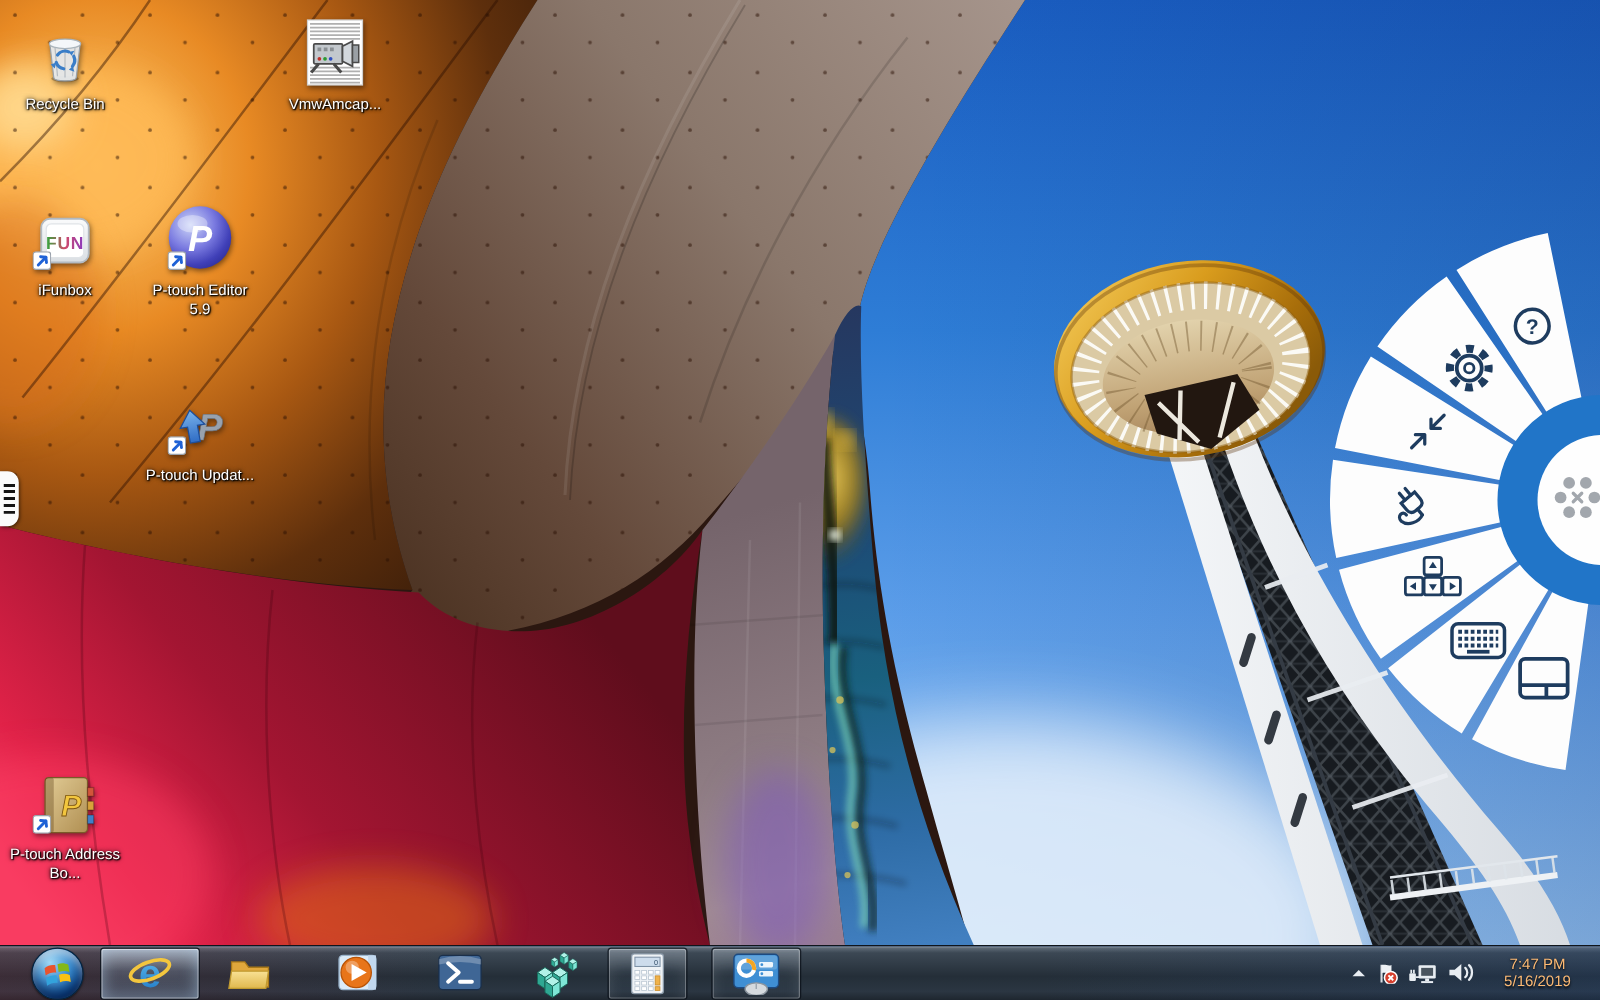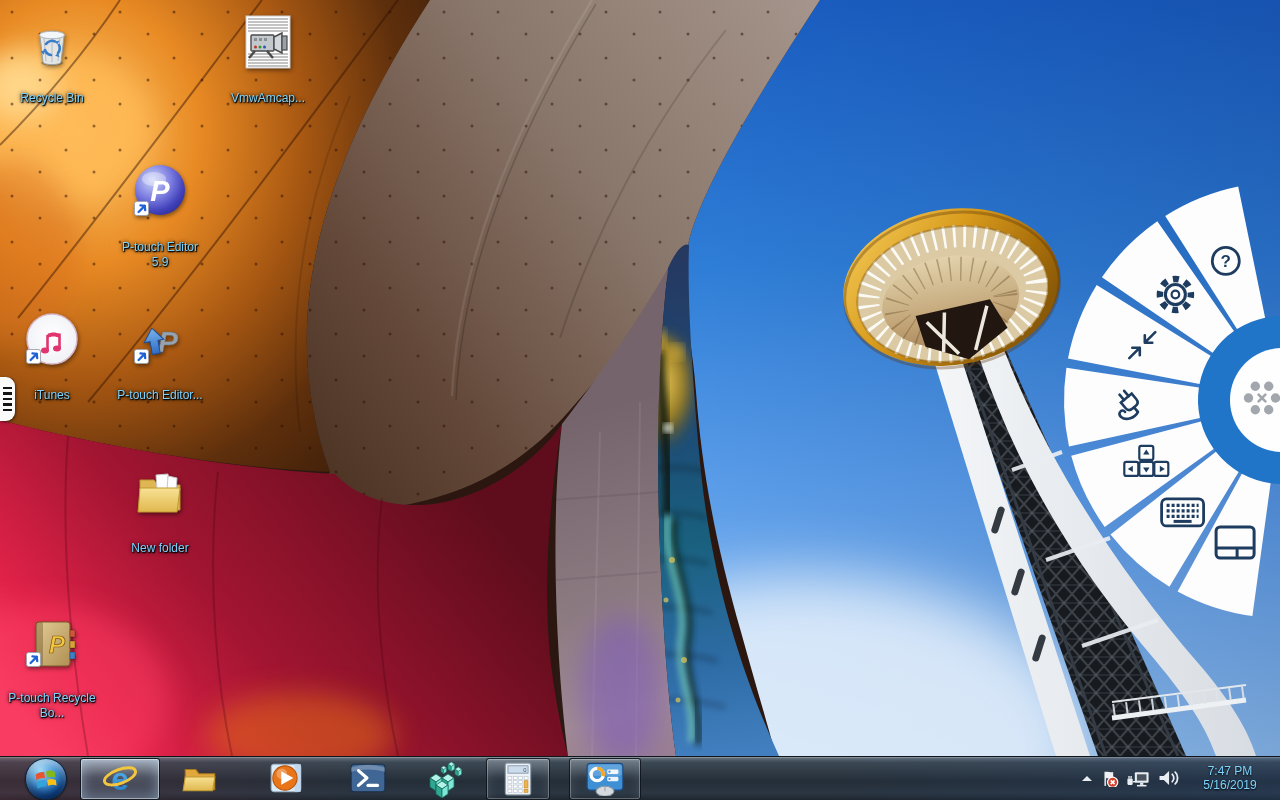--- a/index.html
+++ b/index.html
@@ -2,21 +2,21 @@
 <html><head>
 <meta charset="utf-8">
 <style>
   html,body{margin:0;padding:0;background:#000;}
   .screen{position:relative;width:1280px;height:800px;overflow:hidden;
           font-family:"Liberation Sans",sans-serif;background:#1a5ec2;}
   .screen svg{display:block;}
   
   .dicon{position:absolute;width:96px;display:flex;flex-direction:column;align-items:center;cursor:default;}
   .ig{width:64px;height:64px;filter:drop-shadow(1px 2px 2px rgba(0,0,0,.45));}
-  .ilabel{margin-top:17px;font-size:12px;line-height:1.22;color:#7dd3fc;text-align:center;max-width:94px;
+  .ilabel{margin-top:2px;font-size:12px;line-height:1.22;color:#ffffff;text-align:center;max-width:94px;
           text-shadow:0 1px 2px #000,0 0 4px rgba(0,0,0,.95),1px 1px 1px #000;}
   
   .edge-tab{position:absolute;left:0;top:377px;width:15px;height:44px;background:#fbfbfb;
             border-radius:0 9px 9px 0;box-shadow:1px 1px 3px rgba(0,0,0,.5);
             display:flex;align-items:center;justify-content:center;}
   .edge-tab .grip{width:9px;height:24px;
             background:repeating-linear-gradient(180deg,#151515 0 2.4px,transparent 2.4px 5.4px);}
   
   .radial{position:absolute;right:0;top:168px;width:232px;height:470px;}
   
@@ -31,21 +31,21 @@
     box-shadow:inset 0 -6px 10px rgba(0,0,30,.5),inset 0 4px 6px rgba(255,255,255,.55),0 1px 2px rgba(0,0,0,.6);}
   .tbtn{position:absolute;top:758px;height:40px;display:flex;align-items:center;justify-content:center;border-radius:3px;}
   .tbtn.running{border:1px solid rgba(12,18,26,.85);
     box-shadow:inset 0 0 0 1px rgba(255,255,255,.28),inset 0 10px 14px rgba(255,255,255,.12);
     background:linear-gradient(rgba(200,215,230,.25),rgba(110,130,150,.12) 45%,rgba(50,65,80,.18));}
   .tbtn.active{border:1px solid rgba(10,16,24,.9);
     box-shadow:inset 0 0 0 1px rgba(255,255,255,.45),inset 0 0 14px rgba(190,225,255,.55);
     background:linear-gradient(rgba(225,238,250,.55),rgba(140,165,190,.30) 45%,rgba(80,100,125,.35));}
   .tray{position:absolute;right:0;top:756px;height:44px;display:flex;align-items:center;gap:6px;padding-right:6px;}
   .trayicon{display:flex;align-items:center;justify-content:center;}
-  .clock{width:88px;text-align:center;color:#7dd3fc;font-size:12px;line-height:1.2;
+  .clock{width:88px;text-align:center;color:#fdba74;font-size:12px;line-height:1.2;
          text-shadow:0 1px 2px #000;}
 </style>
 </head>
 <body>
 
 <div class="screen">
 
 <svg width="1280" height="756" viewBox="0 0 1280 756" style="position:absolute;left:0;top:0">
   <defs>
     <linearGradient id="skyG" x1="0" y1="0" x2="0" y2="1">
@@ -377,79 +377,63 @@
     <circle cx="19.5" cy="37" r="1.5" fill="#c03028"></circle>
         <circle cx="24" cy="37" r="1.5" fill="#2a9a30"></circle>
         <circle cx="28.5" cy="37" r="1.5" fill="#3050c0"></circle>
     <polygon points="38,27 46,23 46,43 38,39" fill="#d3d8dd" stroke="#4a4a4a" stroke-width="1.4"></polygon>
     <rect x="46" y="26" width="5" height="14" fill="#9aa0a5" stroke="#4a4a4a" stroke-width="1.2"></rect>
     <path d="M19,41 L13,48 M31,41 L37,48" stroke="#4a4a4a" stroke-width="2.4"></path>
   </svg>
   <div class="ilabel">VmwAmcap...</div>
 </div>
 
+<div class="dicon" style="left:4px;top:159px">
+  <svg class="ig" viewBox="0 0 64 64">
+    <rect x="13" y="16" width="38" height="35" rx="7" fill="url(#ifbG)" stroke="#b2bac2" stroke-width="1.5"></rect>
+    <rect x="17" y="20" width="30" height="27" rx="4" fill="#fff" stroke="#e0e4e8"></rect>
+    <text x="32" y="40" text-anchor="middle" font-size="14" font-weight="bold" fill="url(#funG)" letter-spacing=".5">FUN</text>
+    <use href="#lnk" x="6" y="42" width="15" height="15"></use>
+  </svg>
+  <div class="ilabel">iFunbox</div>
+</div>
 
 <div class="dicon" style="left:112px;top:159px">
   <svg class="ig" viewBox="0 0 64 64">
     <circle cx="32" cy="31" r="25" fill="url(#peG)"></circle>
     <ellipse cx="26" cy="20" rx="12" ry="7" fill="rgba(255,255,255,.35)"></ellipse>
     <text x="32" y="42" text-anchor="middle" font-size="29" font-weight="bold" font-style="italic" fill="#fff">P</text>
     <use href="#lnk" x="6" y="42" width="15" height="15"></use>
   </svg>
   <div class="ilabel">P-touch Editor 5.9</div>
 </div>
 
-<div class="dicon" style="left:4px;top:307px">
-  <svg class="ig" viewBox="0 0 64 64">
-    <circle cx="32" cy="32" r="25" fill="url(#itG)" stroke="#d8b8c8" stroke-width="1.5"></circle>
-    <g fill="#e0356e">
-      <path d="M27.5,27 C31,25 36,25 39.5,27 L39.5,31 C36,29 31,29 27.5,31 Z"></path>
-      <rect x="26.2" y="28" width="2.6" height="15"></rect>
-      <rect x="38.2" y="26.5" width="2.6" height="14.5"></rect>
-      <ellipse cx="25" cy="43.5" rx="4" ry="3"></ellipse>
-      <ellipse cx="37" cy="41.5" rx="4" ry="3"></ellipse>
-    </g>
-    <use href="#lnk" x="6" y="42" width="15" height="15"></use>
-  </svg>
-  <div class="ilabel">iTunes</div>
-</div>
 
 <div class="dicon" style="left:112px;top:307px">
   <svg class="ig" viewBox="0 0 64 64">
     <text x="40" y="45" text-anchor="middle" font-size="30" font-weight="bold" font-style="italic" fill="#98a2ae" stroke="#6a7480" stroke-width=".5">P</text>
     <path d="M16,34 L26,21 L36,34 L30,34 L30,47 L22,47 L22,34 Z" fill="url(#updG)" stroke="#1d4e9a" transform="rotate(-10 26 34)"></path>
     <use href="#lnk" x="6" y="42" width="15" height="15"></use>
   </svg>
-  <div class="ilabel">P-touch Editor...</div>
-</div>
-
-
-<div class="dicon" style="left:112px;top:460px">
-  <svg class="ig" viewBox="0 0 64 64">
-    <path d="M12,20 L26,20 L30,25 L52,25 L52,50 L12,50 Z" fill="#e0b654" stroke="#b8922e"></path>
-    <g fill="#fdfdfd" stroke="#c8c8c8">
-      <path d="M28,15 L40,14 L42,44 L30,45 Z"></path>
-      <path d="M40,16 L49,18 L47,46 L38,45 Z"></path>
-    </g>
-    <path d="M12,28 L52,28 L49,52 L10,52 Z" fill="url(#fldG)" stroke="#c09a30"></path>
-  </svg>
-  <div class="ilabel">New folder</div>
-</div>
+  <div class="ilabel">P-touch Updat...</div>
+</div>
+
+
 
 <div class="dicon" style="left:4px;top:610px">
   <svg class="ig" viewBox="0 0 64 64">
     <rect x="16" y="12" width="34" height="44" rx="3" fill="url(#abG)" stroke="#7a5a28"></rect>
     <rect x="16" y="12" width="7" height="44" rx="2" fill="rgba(90,60,20,.35)"></rect>
     <rect x="50" y="20" width="5" height="7" fill="#d2553a" stroke="rgba(0,0,0,.25)"></rect>
     <rect x="50" y="31" width="5" height="7" fill="#d8a23a" stroke="rgba(0,0,0,.25)"></rect>
     <rect x="50" y="42" width="5" height="7" fill="#3f7fc8" stroke="rgba(0,0,0,.25)"></rect>
     <text x="37" y="43" text-anchor="middle" font-size="24" font-weight="bold" font-style="italic" fill="#f2c63e" stroke="#7a5410" stroke-width=".7">P</text>
     <use href="#lnk" x="6" y="42" width="15" height="15"></use>
   </svg>
-  <div class="ilabel">P-touch Recycle Bo...</div>
+  <div class="ilabel">P-touch Address Bo...</div>
 </div>
 
 
 <div class="taskbar"></div>
 
 <div class="orb">
   <svg width="24" height="24" viewBox="0 0 22 22">
     <g transform="rotate(-8 11 11)">
       <path d="M2.2,5.6 C4.8,4 7.6,3.6 10.2,4.5 L10.2,10.1 C7.6,9.3 4.8,9.6 2.2,11.1 Z" fill="#e8542f"></path>
       <path d="M12,4.1 C14.6,3.4 17.4,3.8 19.8,5.6 L19.8,10.9 C17.4,9.5 14.6,9.3 12,9.9 Z" fill="#84b819"></path>

